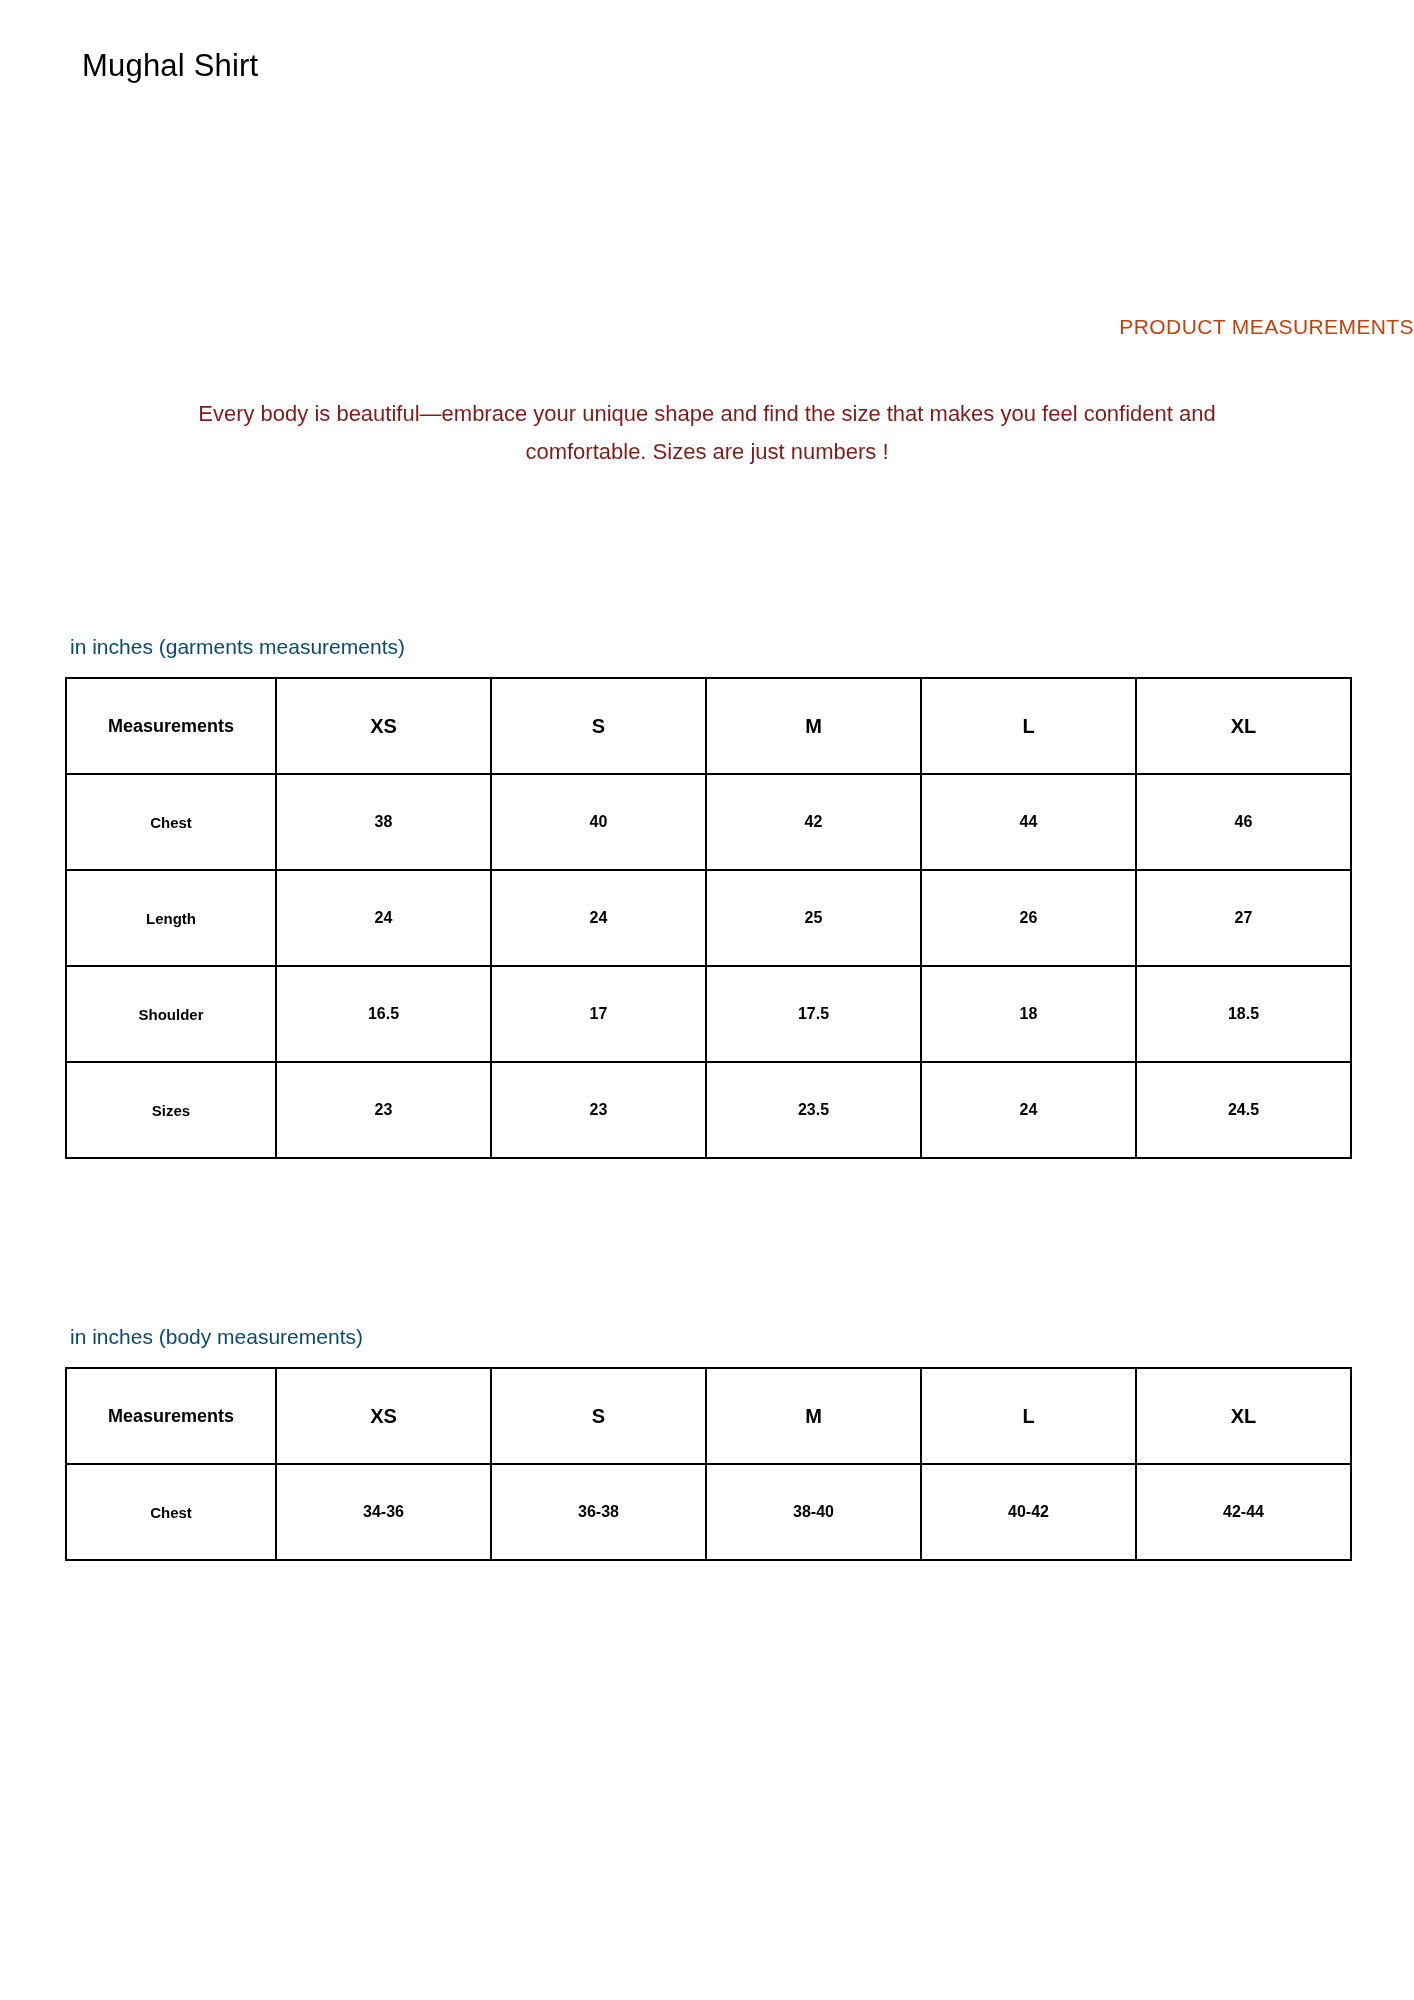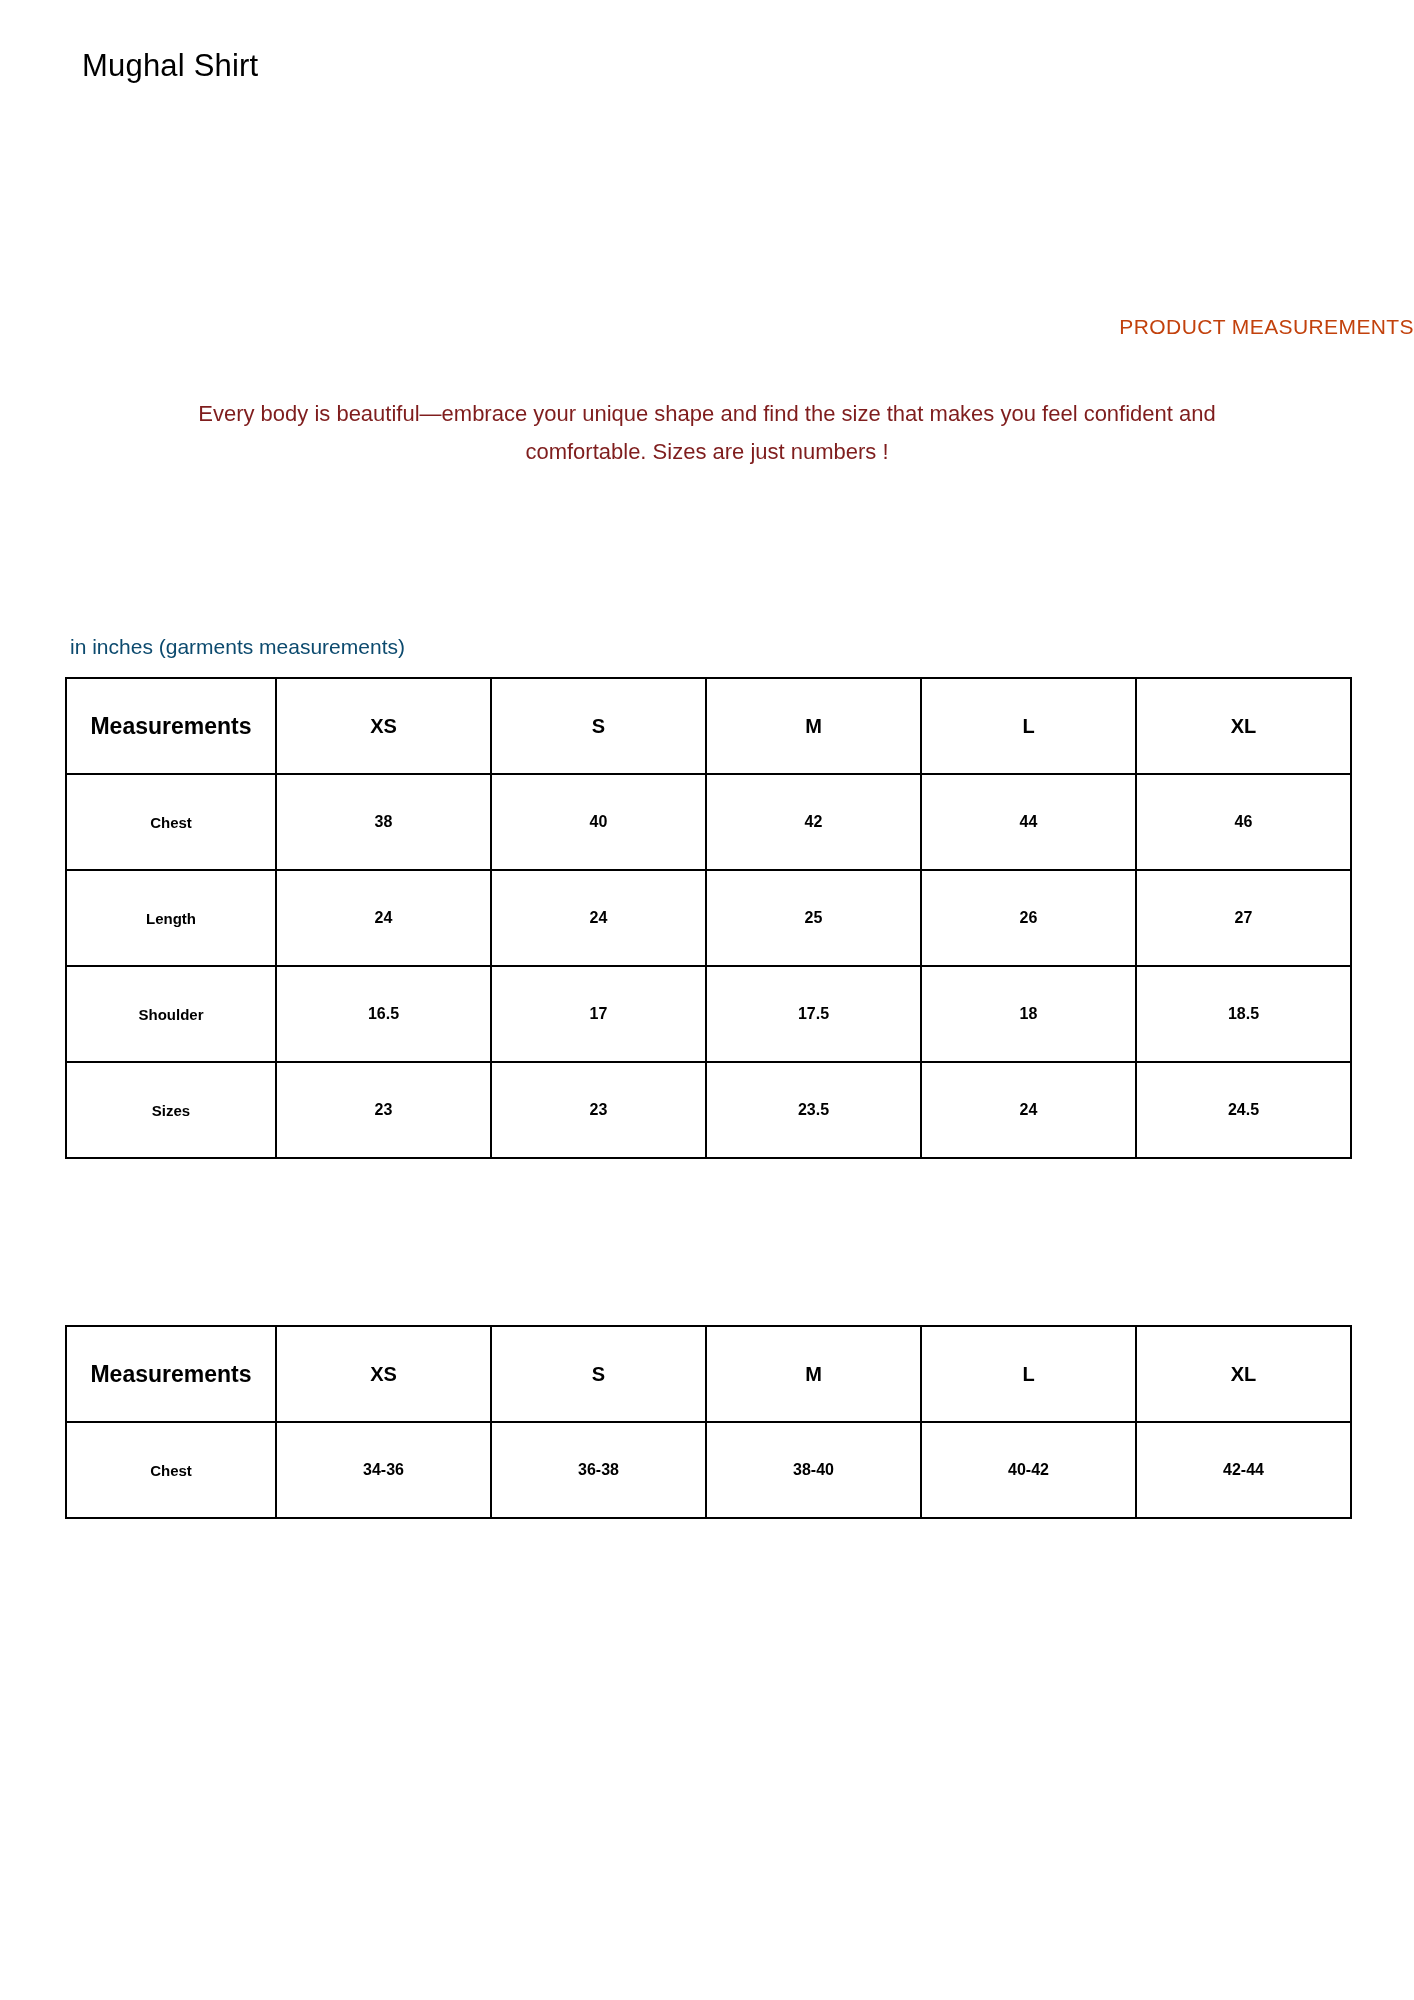--- a/index.html
+++ b/index.html
@@ -91,21 +91,21 @@
   }
   table.size-table th {
     font-weight: 700;
     font-size: 20px;
   }
   table.size-table td.rowhead {
     font-weight: 700;
     font-size: 15px;
   }
   table.size-table th.col-label {
-    font-size: 23px;
+    font-size: 18px;
     font-weight: 700;
   }
 
   col.c0 { width: 210px; }
   col.c1 { width: 215px; }
   col.c2 { width: 215px; }
   col.c3 { width: 215px; }
   col.c4 { width: 215px; }
   col.c5 { width: 215px; }
 </style>
@@ -172,20 +172,21 @@
           <td>23</td>
           <td>23.5</td>
           <td>24</td>
           <td>24.5</td>
         </tr>
       </tbody>
     </table>
   </div>
 
   <div class="section body">
+    <div class="section-caption">in inches (body measurements)</div>
     <table class="size-table">
       <colgroup>
         <col class="c0">
           <col class="c1">
           <col class="c2">
           <col class="c3">
           <col class="c4">
           <col class="c5">
       </colgroup>
       <thead>

